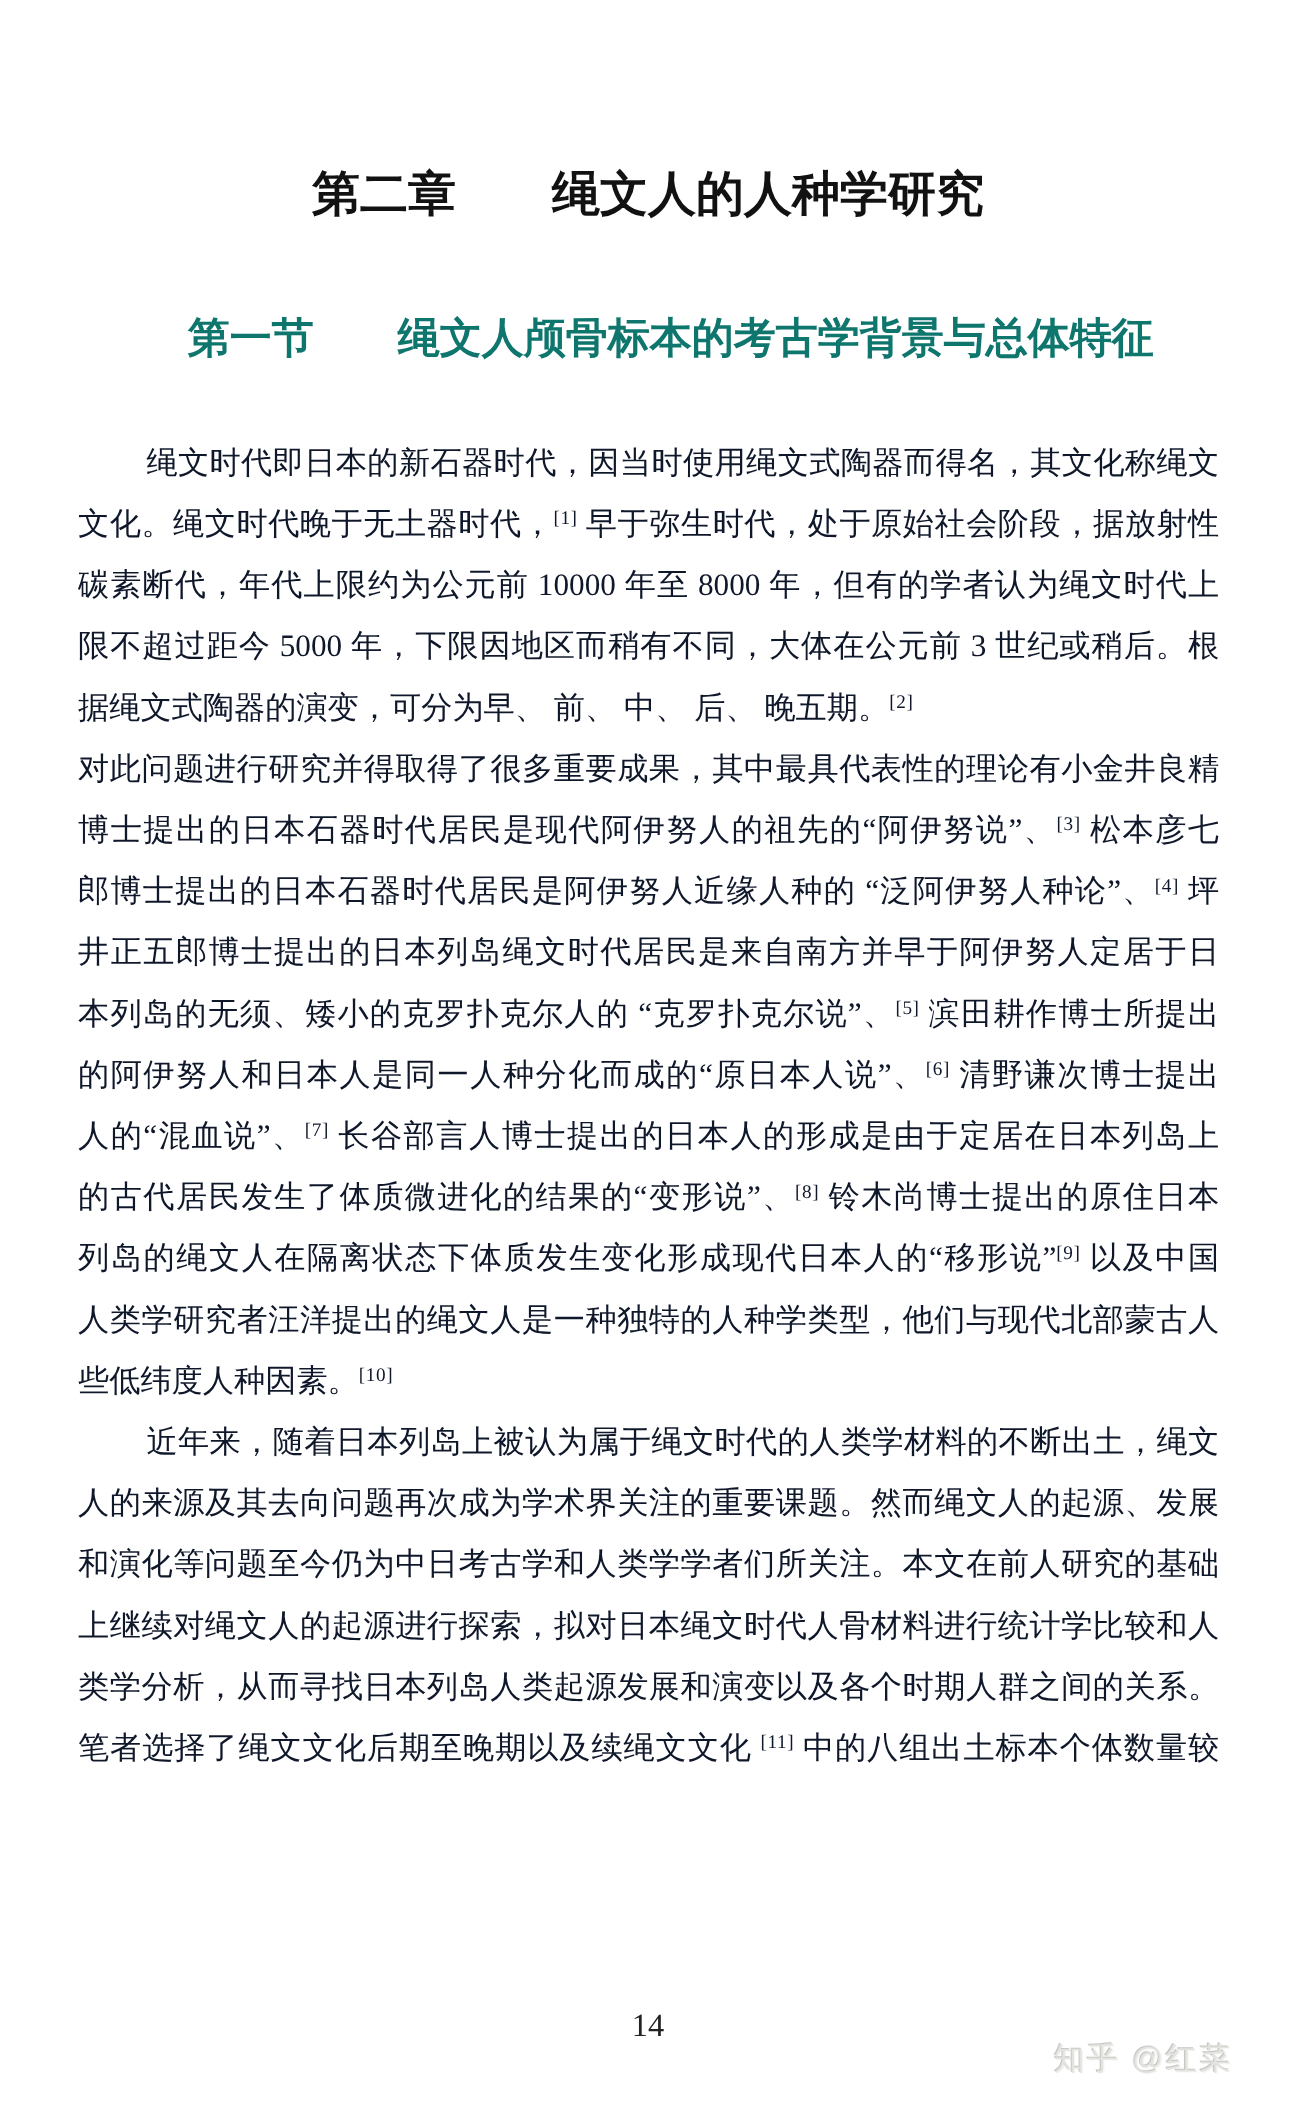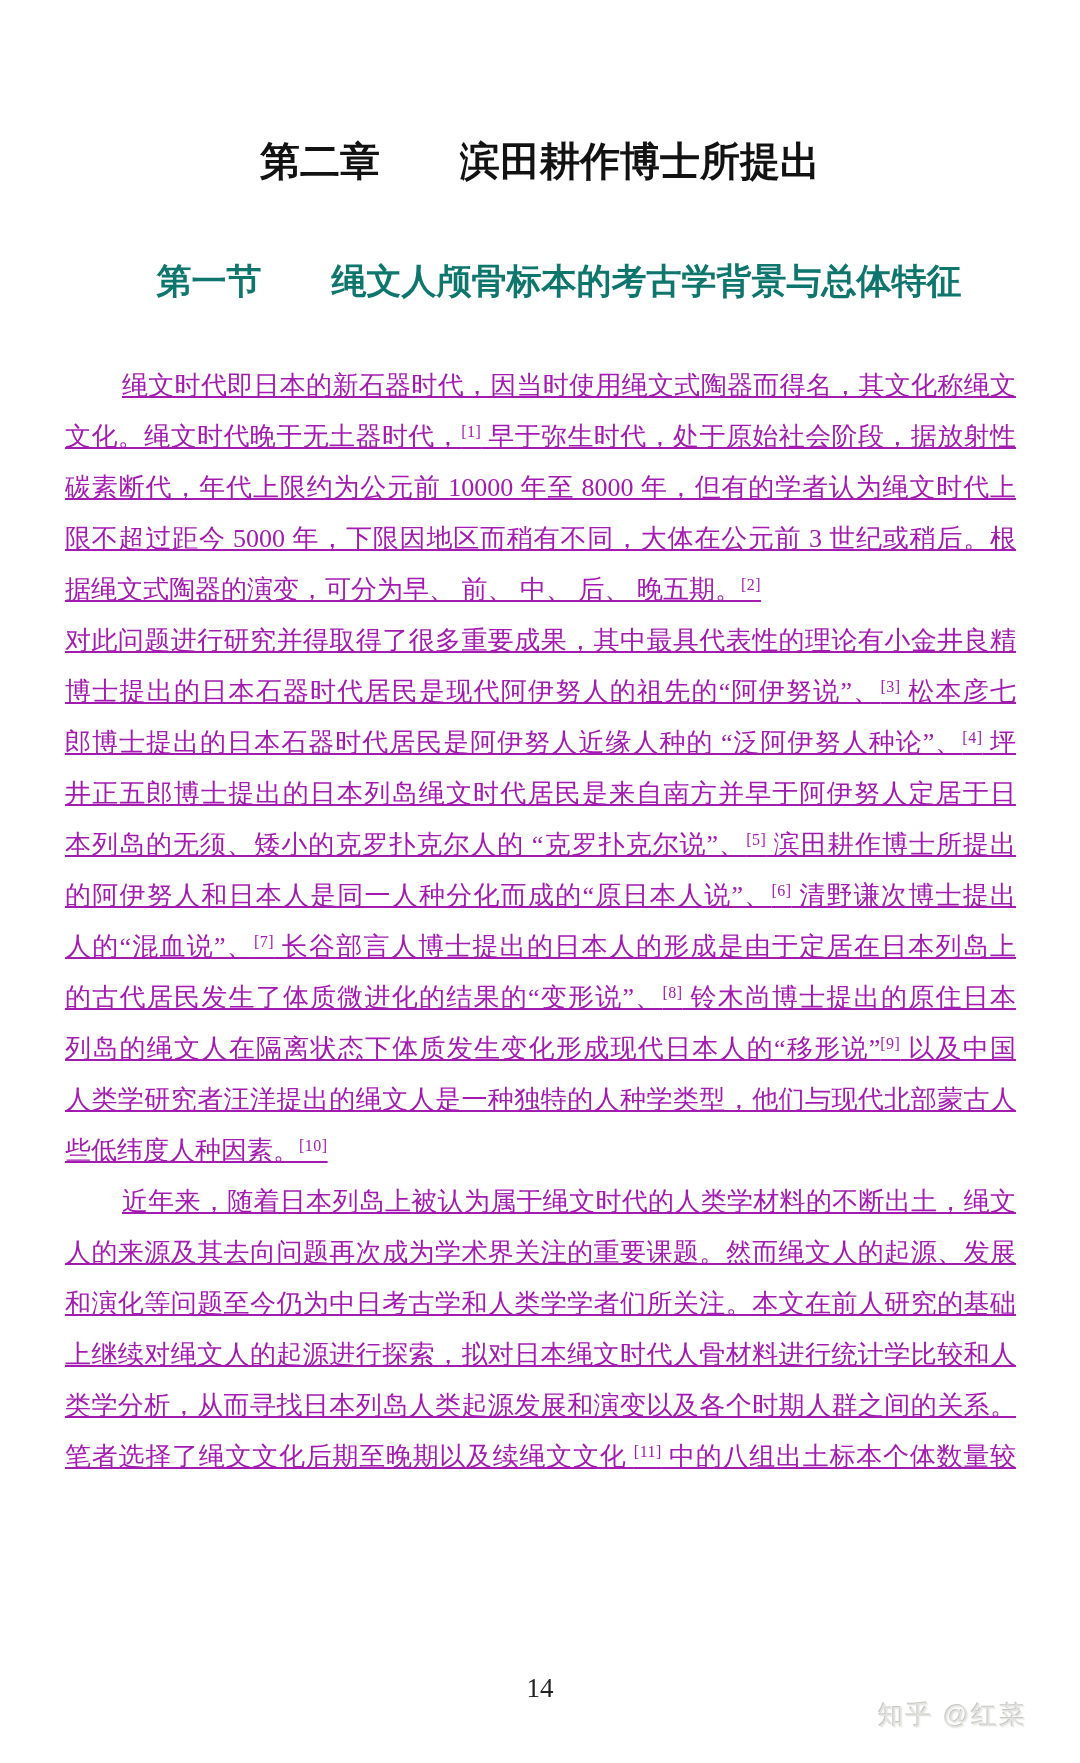--- a/index.html
+++ b/index.html
@@ -47,23 +47,22 @@
     left: 65px;
     width: 951px;
   }
   .para { margin: 0; padding: 0; }
   .line {
     font-size: 26px;
     line-height: 51px;
     height: 51px;
     text-align: justify;
     text-align-last: justify;
-    color: #a21caf;
+    color: #0f172a;
     overflow: hidden;
-    text-decoration: underline;
   }
   .line.last { text-align-last: left; }
   .line.indent { text-indent: 57px; }
   sup.fn {
     font-size: 16px;
     line-height: 0;
     vertical-align: 8px;
     letter-spacing: 0.5px;
   }
   .page-number {
@@ -86,21 +85,21 @@
     letter-spacing: 2px;
     color: #e3e3e0;
     text-shadow: -1px -1px 0 #c7c7c3, 1px 1px 0 #f6f6f4;
     white-space: nowrap;
   }
 </style>
 </head>
 <body>
 
 <div class="page">
-  <h1 class="chapter-title">第二章　　滨田耕作博士所提出</h1>
+  <h1 class="chapter-title">第二章　　绳文人的人种学研究</h1>
   <h2 class="section-title">第一节　　绳文人颅骨标本的考古学背景与总体特征</h2>
   <div class="body-text">
       <div class="para">
         <div class="line indent"><span>绳文时代即日本的新石器时代，因当时使用绳文式陶器而得名，其文化称绳文</span></div>
         <div class="line"><span>文化。绳文时代晚于无土器时代，</span><sup class="fn">[1]</sup><span> 早于弥生时代，处于原始社会阶段，据放射性</span></div>
         <div class="line"><span>碳素断代，年代上限约为公元前 10000 年至 8000 年，但有的学者认为绳文时代上</span></div>
         <div class="line"><span>限不超过距今 5000 年，下限因地区而稍有不同，大体在公元前 3 世纪或稍后。根</span></div>
         <div class="line last"><span>据绳文式陶器的演变，可分为早、 前、 中、 后、 晚五期。</span><sup class="fn">[2]</sup></div>
       </div>
       <div class="para">

